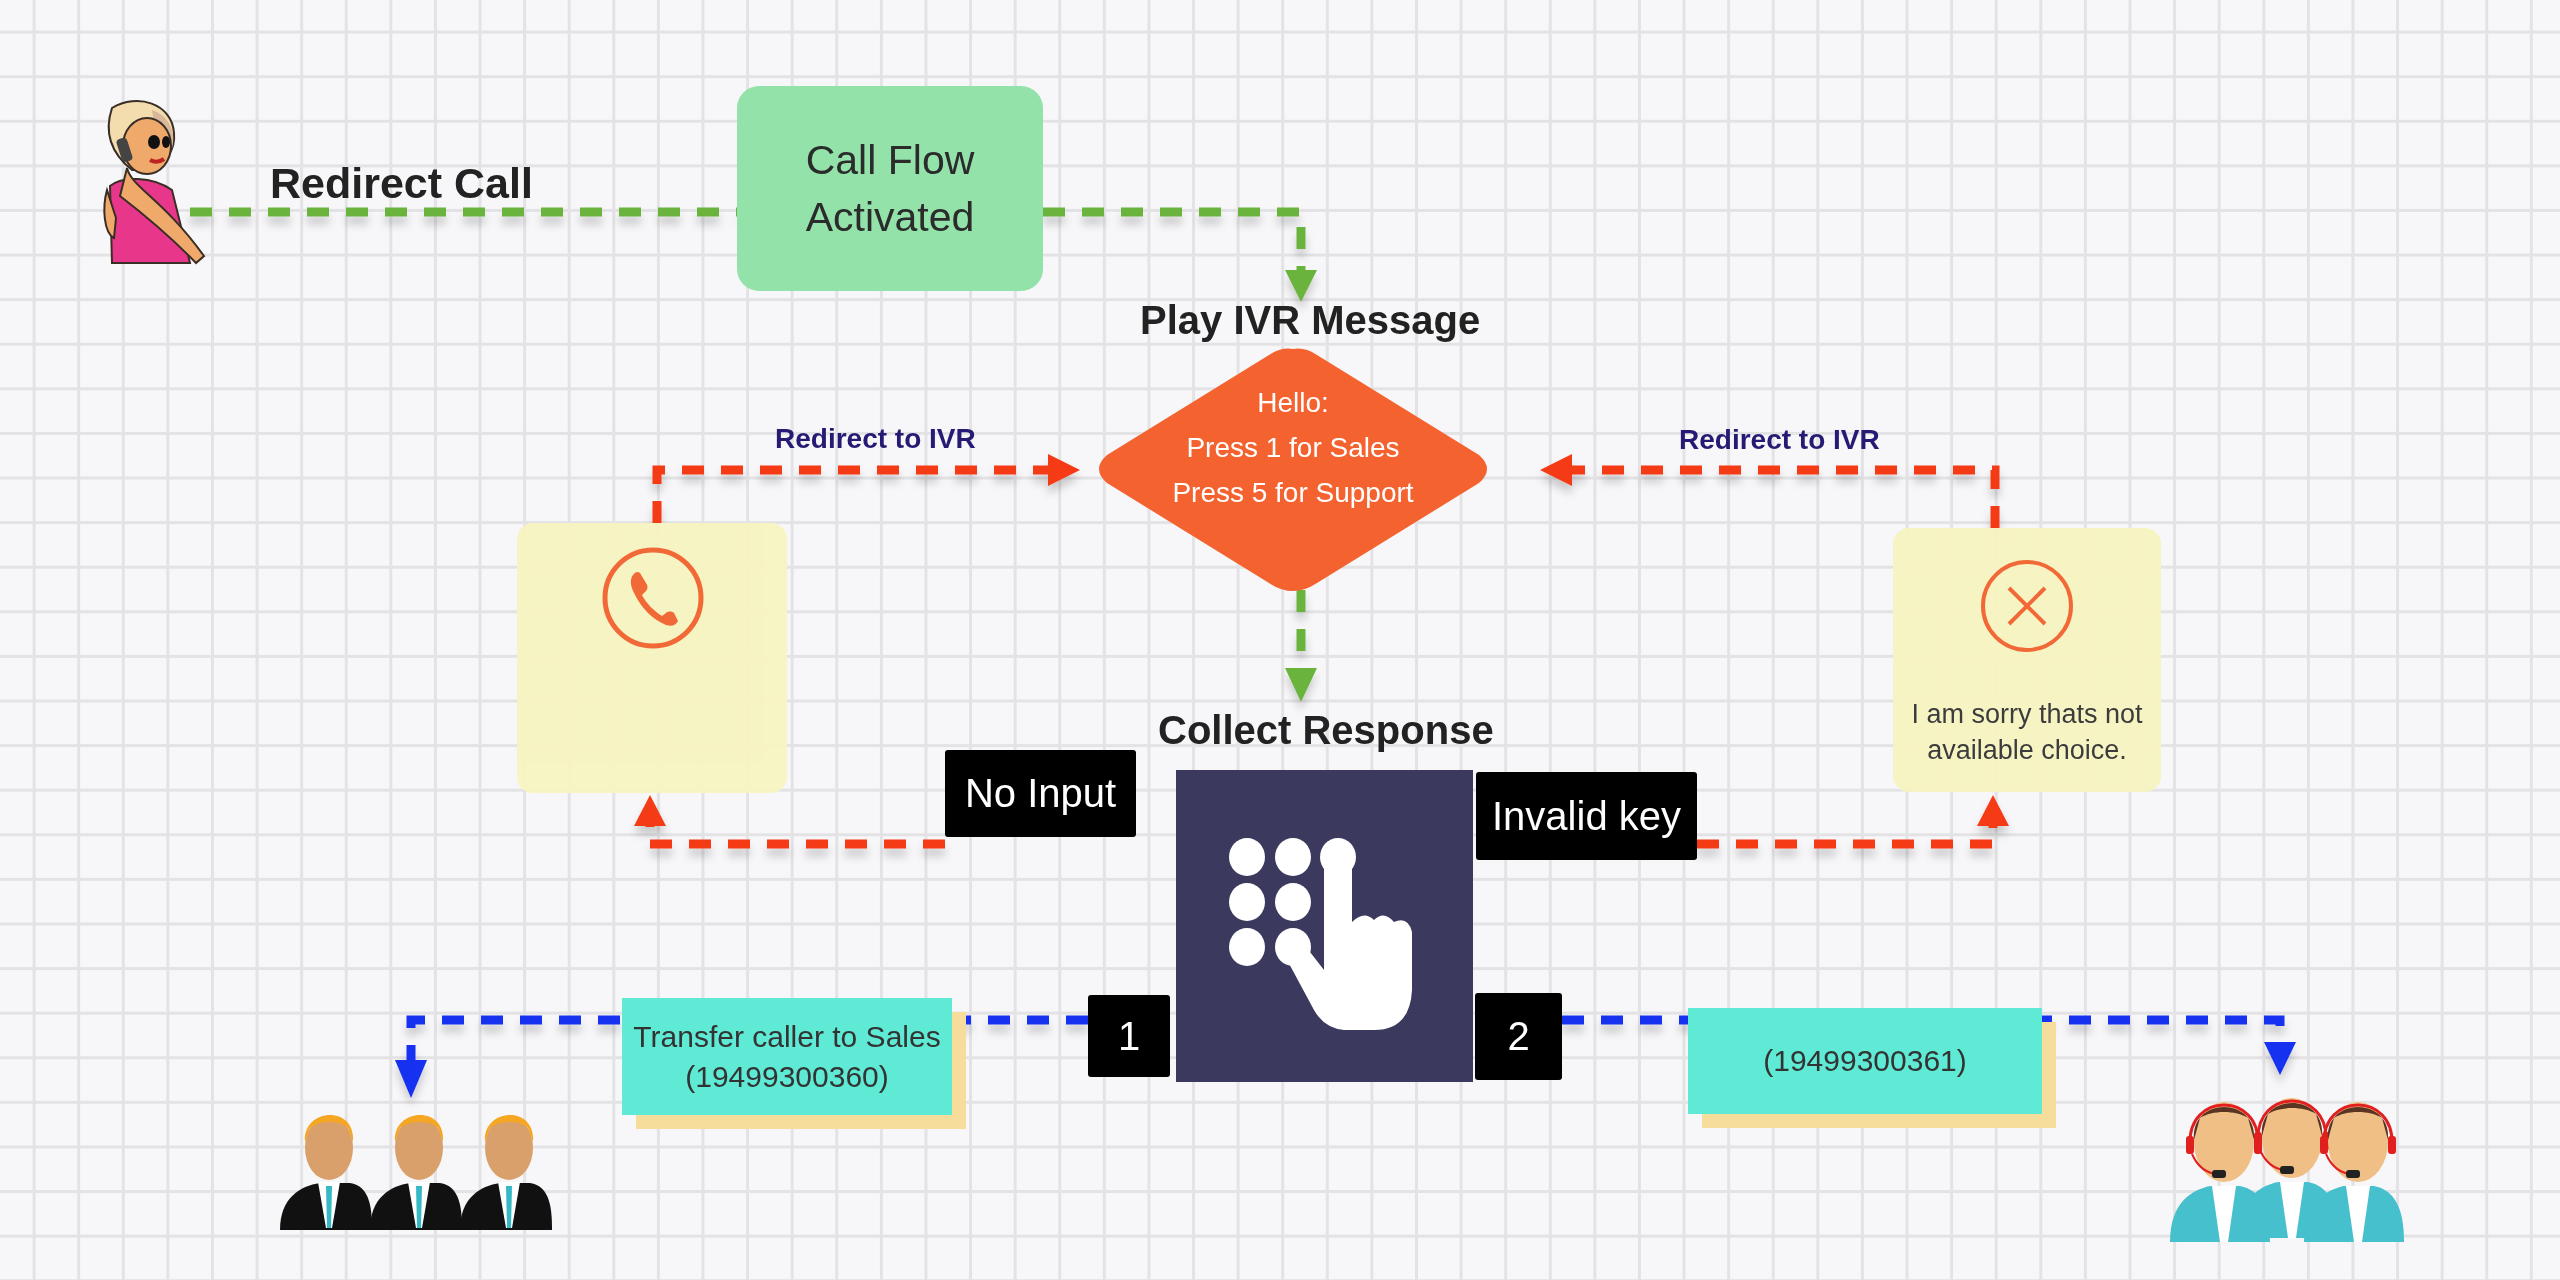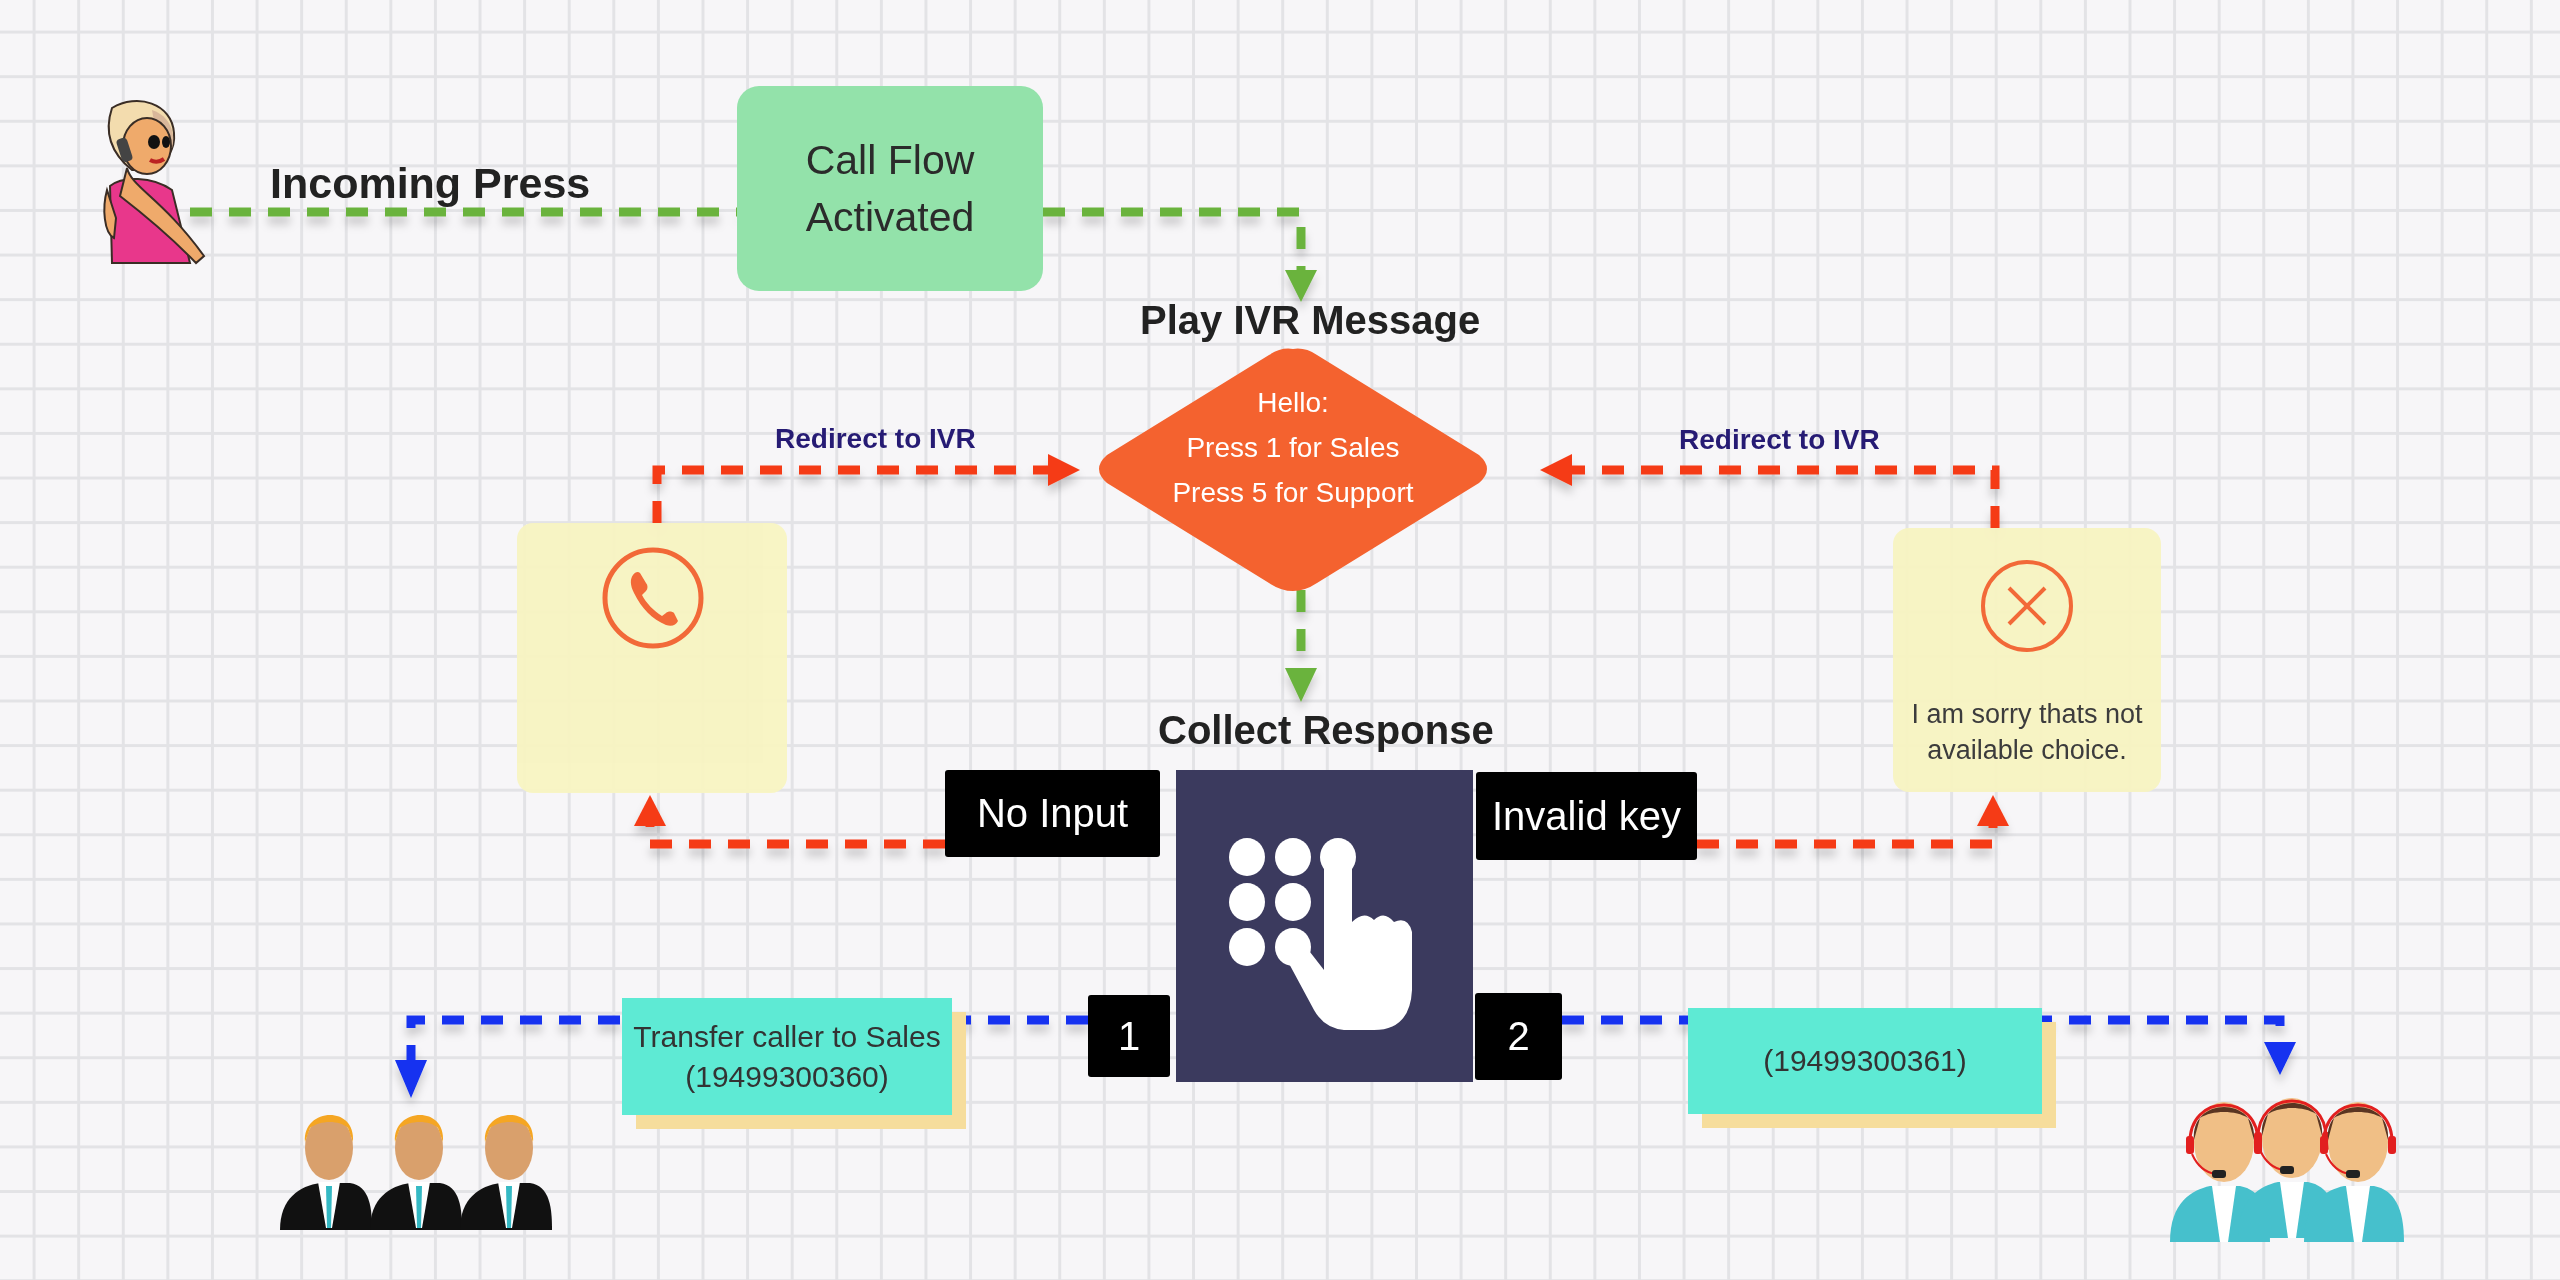--- a/index.html
+++ b/index.html
@@ -87,21 +87,21 @@
     <ellipse cx="55" cy="48" rx="24" ry="28" fill="#efaa6b" stroke="#3a2d25" stroke-width="2"></ellipse>
     <ellipse cx="62" cy="44" rx="6" ry="7" fill="#111"></ellipse>
     <ellipse cx="74" cy="44" rx="4" ry="6" fill="#111"></ellipse>
     <path d="M58 62 Q65 66 72 61" stroke="#b22" stroke-width="4" fill="none"></path>
     <rect x="27" y="40" width="11" height="24" rx="4" fill="#444" transform="rotate(-18 32 52)"></rect>
     <path d="M18 88 C30 78 60 78 80 92 L98 165 L20 165 Z" fill="#e8378b" stroke="#3a2d25" stroke-width="2"></path>
     <path d="M35 70 C40 90 70 100 112 158 L104 165 C80 140 50 115 28 98 Z" fill="#efaa6b" stroke="#3a2d25" stroke-width="2"></path>
     <path d="M15 92 C10 110 12 135 22 140 L24 120 Z" fill="#efaa6b" stroke="#3a2d25" stroke-width="2"></path>
   </svg>
 </div>
-<div class="title" style="left:270px;top:159px;font-size:43px;">Incoming Press</div>
+<div class="title" style="left:270px;top:159px;font-size:43px;">Redirect Call</div>
 
 <div class="green-box">
   <div>
     <div>Call Flow</div>
     <div>Activated</div>
   </div>
 </div>
 
 <div class="title" style="left:1140px;top:298px;">Play IVR Message</div>
 <svg class="abs" style="left:1093px;top:347px;" width="400" height="245" viewBox="0 0 400 245">
@@ -147,21 +147,21 @@
       <ellipse cx="23" cy="117" rx="18" ry="19"></ellipse>
         <ellipse cx="69" cy="117" rx="18" ry="19"></ellipse>
       <path d="M100 30 Q114 10 128 30 L128 92 Q140 80 150 90 Q160 80 170 92 Q184 86 188 102 L188 160 Q186 200 150 200 L120 200 Q100 198 90 180 L62 128 Q58 118 68 114 Q78 110 86 122 L100 140 Z"></path>
     </g>
     <g fill="#3b3a5e">
         <ellipse cx="69" cy="72" rx="0" ry="0"></ellipse>
       </g>
   </svg>
 </div>
 
-<div class="black-label" style="left:945px;top:770px;width:215px;height:87px;">No Input</div>
+<div class="black-label" style="left:945px;top:750px;width:191px;height:87px;">No Input</div>
 <div class="black-label" style="left:1476px;top:772px;width:221px;height:88px;">Invalid key</div>
 <div class="black-label" style="left:1088px;top:995px;width:82px;height:82px;">1</div>
 <div class="black-label" style="left:1475px;top:993px;width:87px;height:87px;">2</div>
 
 <div class="transfer-shadow" style="left:636px;top:1012px;width:330px;height:117px;"></div>
 <div class="transfer" style="left:622px;top:998px;width:330px;height:117px;">
   <div>
     <div>Transfer caller to Sales</div>
     <div>(19499300360)</div>
   </div>

